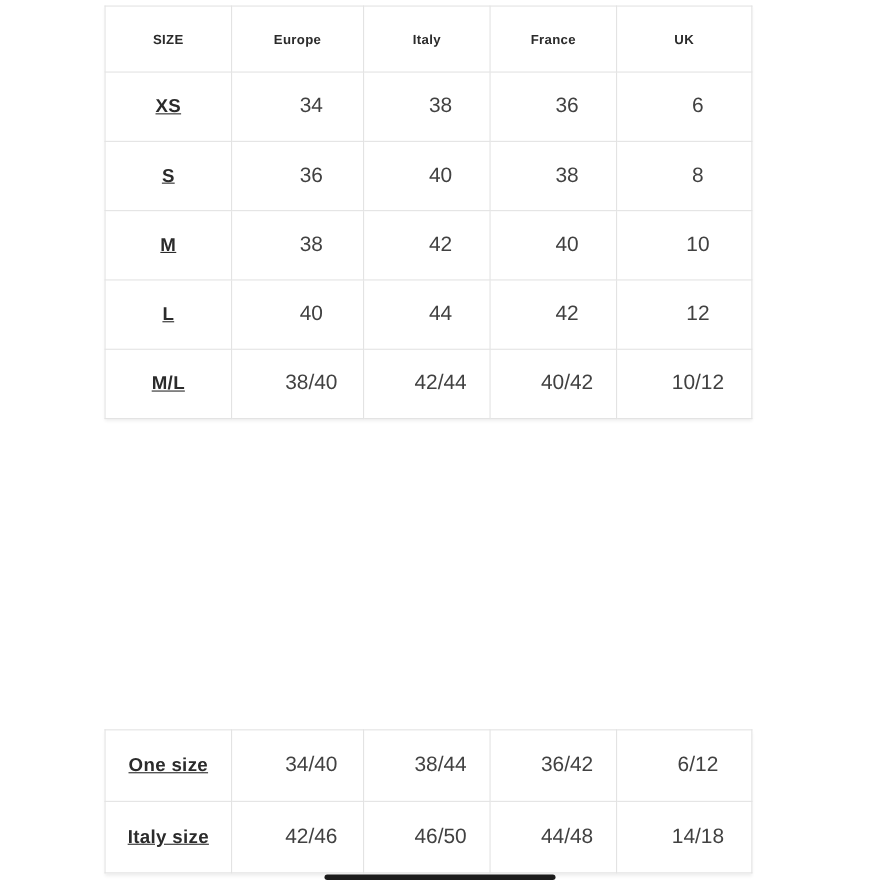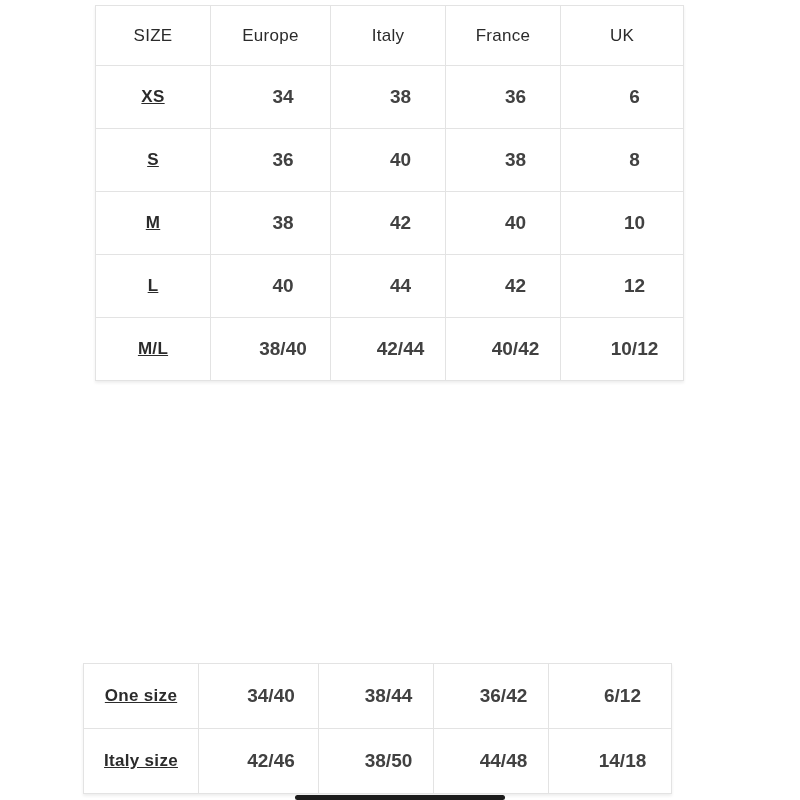--- a/index.html
+++ b/index.html
@@ -21,48 +21,48 @@
   table{
     border-collapse:collapse;
     table-layout:fixed;
     background:#ffffff;
   }
   .size-table{
     position:absolute;left:95px;top:5px;width:588px;
     box-shadow:0 2px 3px rgba(0,0,0,0.07);
   }
   .special-table{
-    position:absolute;left:83px;top:663px;width:588px;
+    position:absolute;left:95px;top:663px;width:588px;
     box-shadow:0 2px 3px rgba(0,0,0,0.07);
   }
   th,td{
     border:1px solid var(--border);
     text-align:center;
     vertical-align:middle;
     padding:0;
   }
   thead th{
     height:60px;
-    font-size:17px;
-    font-weight:400;
+    font-size:12px;
+    font-weight:700;
     color:var(--header-text);
     letter-spacing:0.3px;
   }
   .size-table tbody tr{height:63px;}
   .special-table tbody tr{height:65px;}
   td.label{
     font-weight:700;
     font-size:17px;
     color:var(--header-text);
     letter-spacing:0.3px;
     text-decoration:underline;
   }
   td.val{
     font-size:19px;
-    font-weight:700;
+    font-weight:400;
     color:var(--value-text);
     padding-left:25px;
   }
   .scrollbar-thumb{
     position:absolute;
     left:295px;top:795px;
     width:210px;height:5px;
     border-radius:3px;
     background:var(--scrollbar);
   }
@@ -138,20 +138,20 @@
       <tr>
         <td class="label">One size</td>
         <td class="val">34/40</td>
         <td class="val">38/44</td>
         <td class="val">36/42</td>
         <td class="val">6/12</td>
       </tr>
       <tr>
         <td class="label">Italy size</td>
         <td class="val">42/46</td>
-        <td class="val">38/50</td>
+        <td class="val">46/50</td>
         <td class="val">44/48</td>
         <td class="val">14/18</td>
       </tr>
     </tbody>
 </table>
 
 <div class="scrollbar-thumb"></div>
 
 </body></html>

